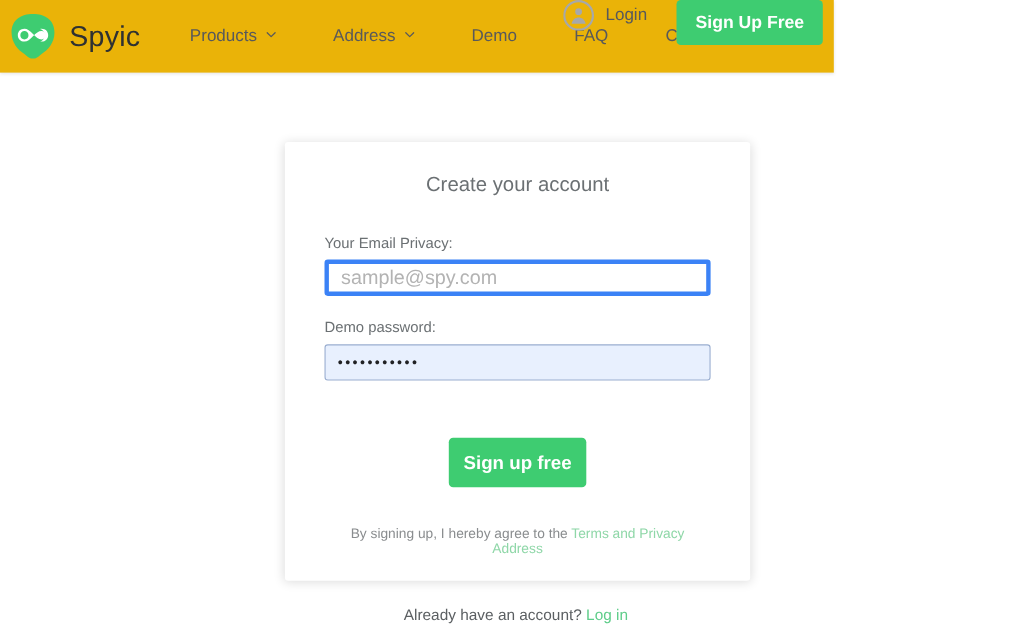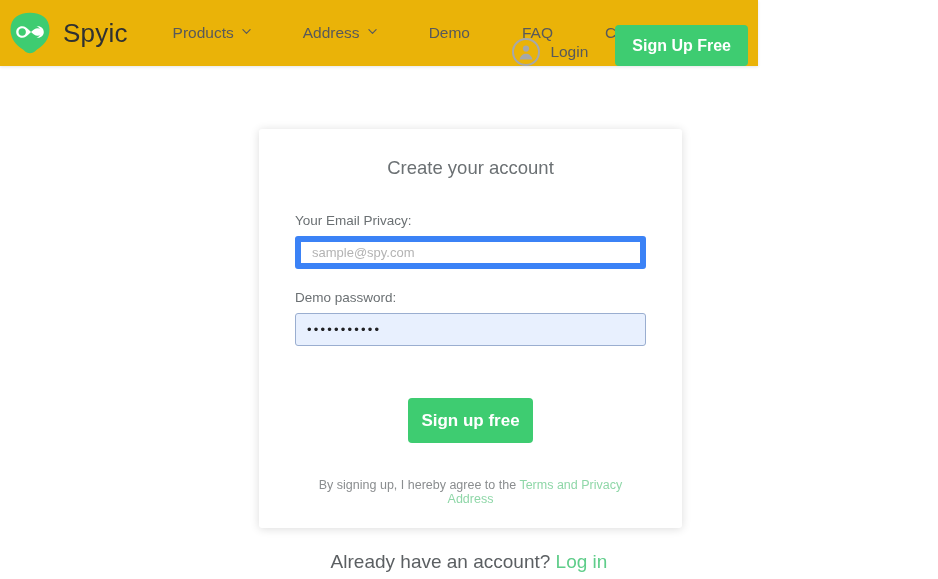--- a/index.html
+++ b/index.html
@@ -73,21 +73,21 @@
     top: -2px;
   }
   .chev svg { display: block; }
 
   .header-right {
     position: absolute;
     right: 5px;
     top: 0;
     height: 66px;
     display: flex;
-    align-items: flex-end;
+    align-items: flex-start;
   }
   .login-link {
     display: flex;
     align-items: center;
     margin-right: 27px;
     cursor: pointer;
   }
   .avatar-icon {
     width: 28px;
     height: 28px;
@@ -140,24 +140,24 @@
   }
   .field-label {
     font-size: 13.5px;
     color: #6b7073;
     margin-bottom: 8px;
     display: block;
   }
   .text-input {
     width: 351px;
     height: 33px;
-    border: 6px solid #3b82f6;
+    border: 4px solid #3b82f6;
     border-radius: 3px;
     padding: 0 11px;
-    font-size: 13px;
+    font-size: 18px;
     color: #4a4a4a;
     font-family: "Liberation Sans", sans-serif;
     background: #ffffff;
     display: block;
     outline: none;
   }
   .text-input::placeholder { color: #b3b3b3; }
   .field-group-password { margin-top: 21px; }
   .text-input.autofilled {
     background: #e8f0fe;
@@ -195,21 +195,21 @@
     cursor: pointer;
   }
 
   
   .below-card {
     position: absolute;
     top: 551px;
     left: 0;
     width: 938px;
     text-align: center;
-    font-size: 19px;
+    font-size: 14px;
     color: #5b5f62;
   }
   .login-inline-link {
     color: #5fcd8a;
     text-decoration: none;
     cursor: pointer;
   }
 </style>
 </head>
 <body>

